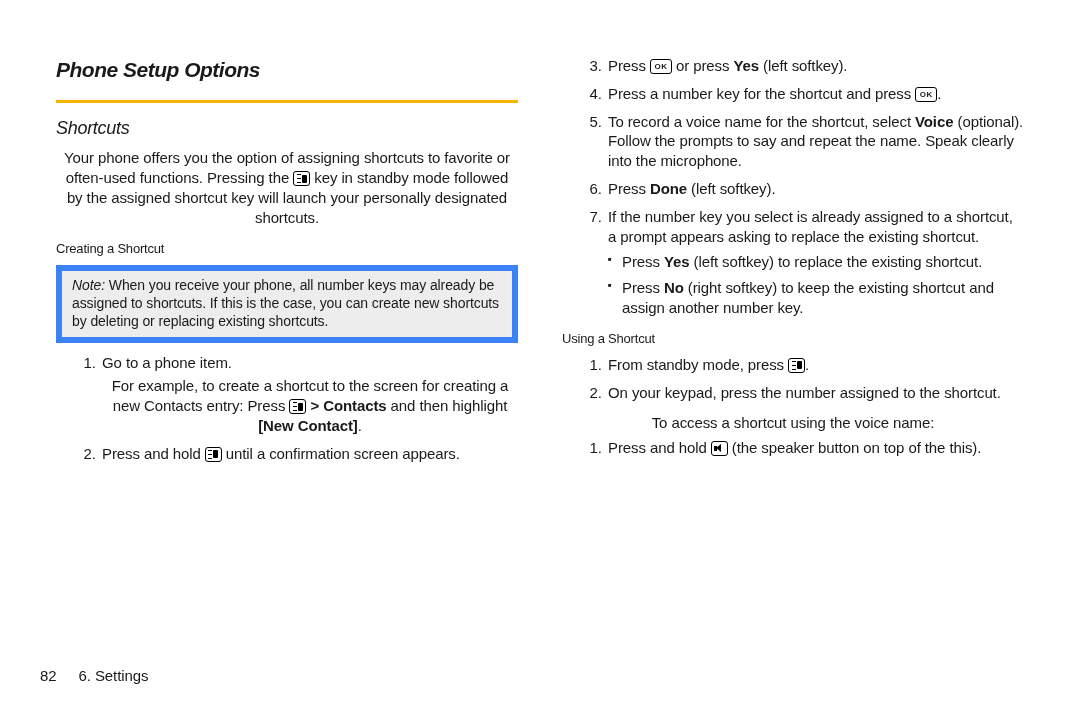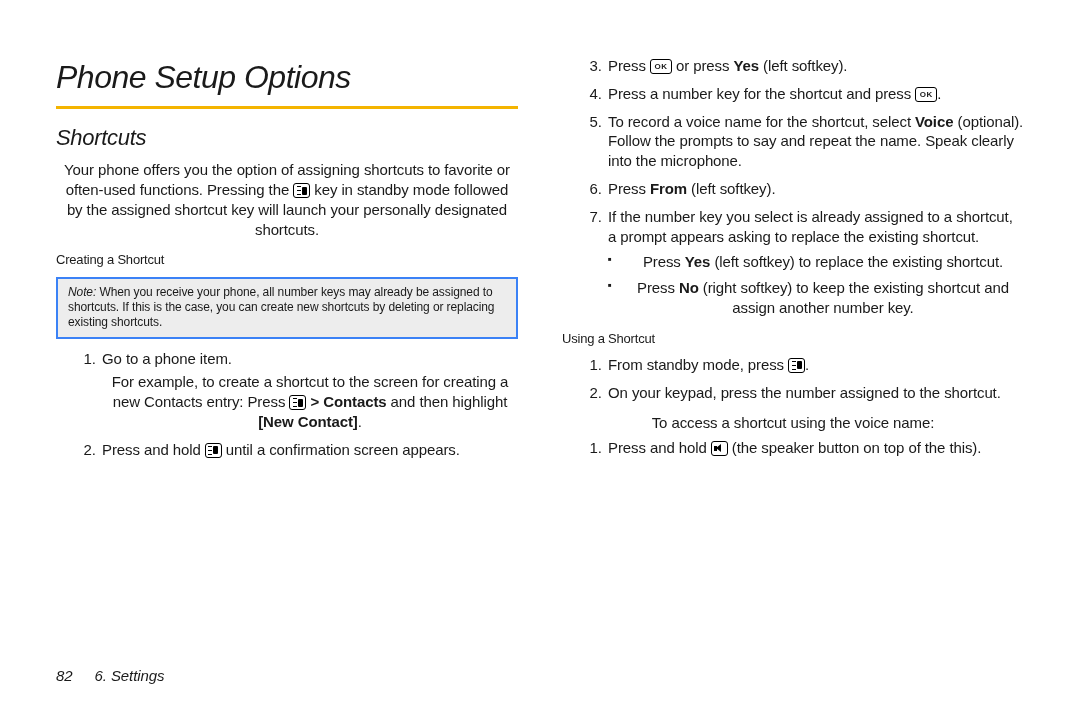--- a/index.html
+++ b/index.html
@@ -13,80 +13,79 @@
     line-height: 1.32;
     letter-spacing: -0.1px;
   }
   .columns {
     column-count: 2;
     column-gap: 44px;
     height: 600px;
   }
   h1.page-title {
     font-style: italic;
-    font-weight: 400;
-    font-size: 32px;
+    font-weight: 700;
+    font-size: 21px;
     letter-spacing: -0.5px;
-    margin-bottom: 8px;
+    margin-bottom: 16px;
   }
   .rule {
     border: none;
     border-top: 3px solid #f4b400;
     margin-bottom: 14px;
     width: 100%;
   }
   h2.section {
     font-style: italic;
     font-weight: 400;
-    font-size: 22px;
+    font-size: 18px;
     margin: 2px 0 8px 0;
     letter-spacing: -0.3px;
   }
   h3.subsection {
     font-weight: 400;
     font-size: 13px;
     margin: 12px 0 8px 0;
     letter-spacing: -0.2px;
   }
   p { margin: 0 0 8px 0; text-align: center; }
   .note-box {
-    border: 2px solid #3b82f6;
+    border: 6px solid #3b82f6;
     background: #ededed;
     padding: 6px 10px 6px 10px;
     margin: 6px 0 10px 0;
-    font-size: 12px;
+    font-size: 14px;
     line-height: 1.28;
   }
   .note-box .note-label { font-style: italic; }
   ol.steps {
     list-style: decimal;
     padding-left: 44px;
     margin: 4px 0 8px 0;
   }
   ol.steps > li { margin-bottom: 8px; padding-left: 2px; }
   ol.steps > li > p { margin: 4px 0 0 0; }
   ul.sub {
     list-style: none;
     padding-left: 0;
     margin-top: 6px;
   }
-  ul.sub > li { position: relative; padding-left: 14px; margin-bottom: 6px; text-align: center; }
+  ul.sub > li { position: relative; padding-left: 14px; margin-bottom: 6px; }
   ul.sub > li::before {
     content: "■";
     position: absolute;
     left: 0; top: 4px;
     font-size: 6px;
   }
   .lead { margin: 10px 0 6px 0; }
   .b { font-weight: 700; }
   .footer {
     position: absolute;
-    left: 56px;
+    left: 40px;
     bottom: 34px;
-    font-style: italic;
     font-size: 15px;
   }
   .footer .pn { margin-right: 18px; }
 
   
   .key-menu, .key-ok, .key-speaker {
     display: inline-block;
     vertical-align: -3px;
     height: 15px;
     border: 1.4px solid #000;
@@ -179,21 +178,21 @@
     <li>
       <span>Press </span><span class="key-ok"></span><span> or press </span><span class="b">Yes</span><span> (left softkey).</span>
     </li>
     <li>
       <span>Press a number key for the shortcut and press </span><span class="key-ok"></span><span>.</span>
     </li>
     <li>
       <span>To record a voice name for the shortcut, select </span><span class="b">Voice</span><span> (optional). Follow the prompts to say and repeat the name. Speak clearly into the microphone.</span>
     </li>
     <li>
-      <span>Press </span><span class="b">From</span><span> (left softkey).</span>
+      <span>Press </span><span class="b">Done</span><span> (left softkey).</span>
     </li>
     <li>
       <span>If the number key you select is already assigned to a shortcut, a prompt appears asking to replace the existing shortcut.</span>
       <ul class="sub">
         <li>
           <span>Press </span><span class="b">Yes</span><span> (left softkey) to replace the existing shortcut.</span>
         </li>
         <li>
           <span>Press </span><span class="b">No</span><span> (right softkey) to keep the existing shortcut and assign another number key.</span>
         </li>

